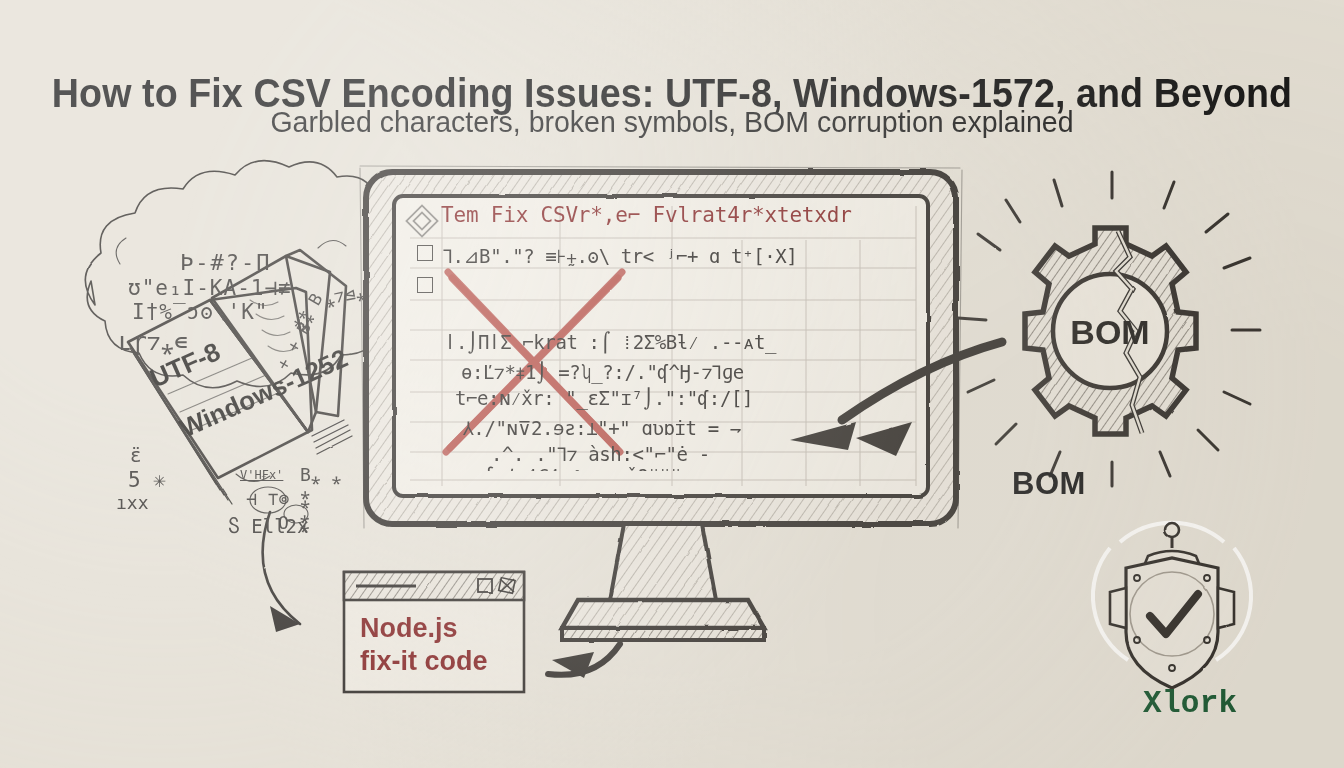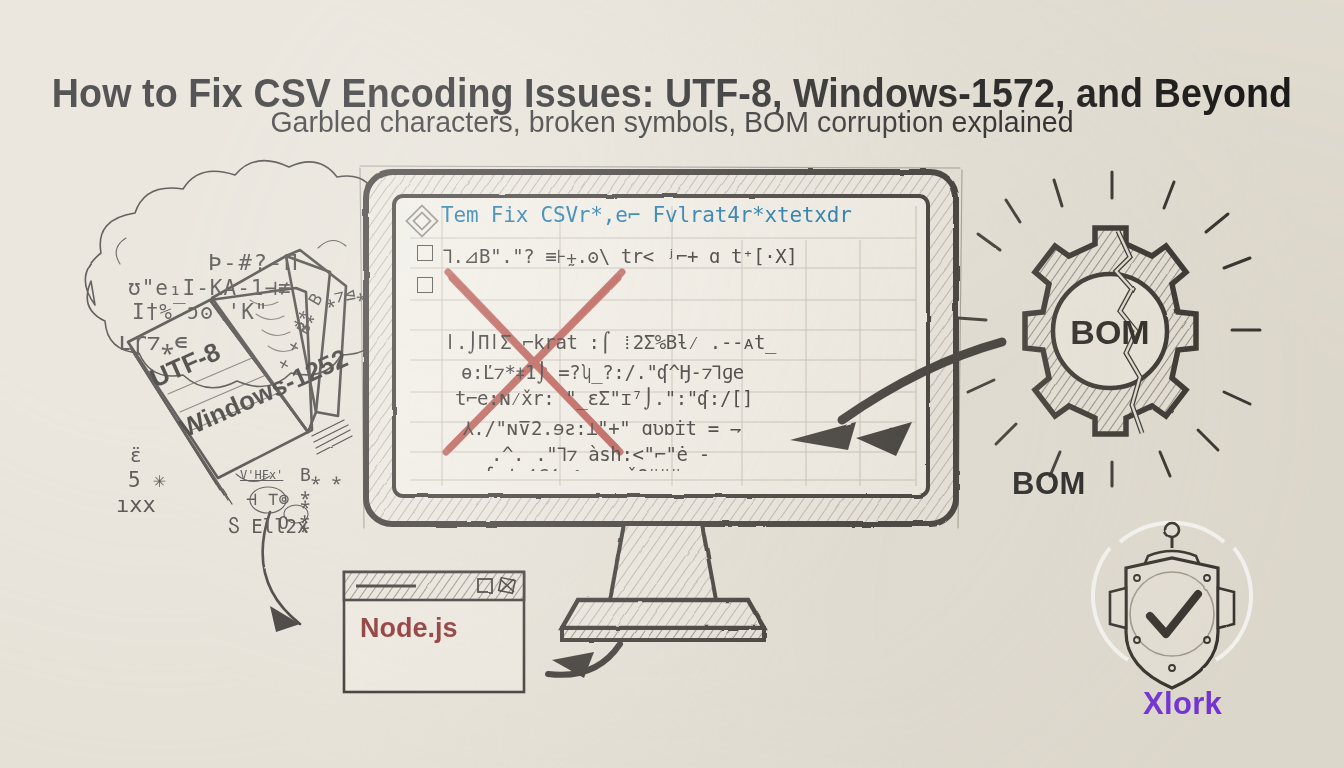--- a/index.html
+++ b/index.html
@@ -44,21 +44,21 @@
     position:absolute;
     font-family:"DejaVu Sans Mono","Liberation Mono",monospace;
     color:#2f2c29;white-space:nowrap;
   }
 
   
   .screen-wrap{position:absolute;left:413px;top:203px;width:501px;height:268px;overflow:hidden;}
   .sheet-head{
     position:absolute;left:28px;top:0;right:0;height:34px;
     font-family:"DejaVu Sans Mono","Liberation Mono",monospace;
-    font-size:21px;color:#0369a1;white-space:nowrap;letter-spacing:-.2px;
+    font-size:21px;color:#7f1d1d;white-space:nowrap;letter-spacing:-.2px;
   }
   .sheet-row{
     position:absolute;left:30px;right:0;
     font-family:"DejaVu Sans Mono","Liberation Mono",monospace;
     font-size:19px;color:#23201d;white-space:nowrap;letter-spacing:-.4px;
   }
   .cbx{position:absolute;width:14px;height:14px;border:1.6px solid #3a3733;}
 
   
   .node-text{
@@ -68,22 +68,22 @@
   }
 
   
   .bom-label{
     position:absolute;left:1012px;top:466px;
     font-family:"Liberation Sans Narrow","Liberation Sans",sans-serif;
     font-weight:700;font-size:31px;color:#111;letter-spacing:.5px;
   }
   .xlork-label{
     position:absolute;left:1143px;top:686px;
-    font-family:Liberation Sans, sans-serif;
-    font-weight:700;font-size:31px;color:#6d28d9;letter-spacing:.3px;
+    font-family:Liberation Mono, monospace;
+    font-weight:700;font-size:31px;color:#14532d;letter-spacing:.3px;
   }
   .bom-gear-text{
     font-family:"Liberation Sans Narrow","Liberation Sans",sans-serif;
     font-weight:700;font-size:34px;fill:#1b1916;
   }
   .book-txt{
     font-family:"Liberation Sans Narrow","Liberation Sans",sans-serif;
     font-weight:700;font-size:26px;fill:#15130f;
   }
 </style>
@@ -325,30 +325,30 @@
       <path d="M1150,616 l16,18 l32,-40" stroke="#2a2724" stroke-width="8" fill="none" stroke-linecap="round" stroke-linejoin="round"></path>
     </g>
 
     <text class="book-txt" x="155" y="388" transform="rotate(-24 155 388)">UTF-8</text>
     <text class="book-txt" x="185" y="438" transform="rotate(-24 185 438)">Windows-1252</text>
   </svg>
 
   <h1 class="title">How to Fix CSV Encoding Issues: UTF-8, Windows-1572, and Beyond</h1>
   <div class="subtitle">Garbled characters, broken symbols, BOM corruption explained</div>
 
-  <div class="glyph" style="left:208px;top:250px;font-size:22px;letter-spacing:2px;">Þ-#?-Π</div>
+  <div class="glyph" style="left:180px;top:250px;font-size:22px;letter-spacing:2px;">Þ-#?-Π</div>
   <div class="glyph" style="left:128px;top:276px;font-size:21px;letter-spacing:1px;">ʊ"e₁I-KA-1⊣≢</div>
   <div class="glyph" style="left:132px;top:300px;font-size:21px;letter-spacing:1px;">I†%‾ɔʘ\'K"</div>
   <div class="glyph" style="left:118px;top:324px;font-size:24px;">ʟɼ⁊⁎∊</div>
   <div class="glyph" style="left:324px;top:282px;font-size:18px;transform:rotate(-12deg);">⁎⁊⊴⁎</div>
   <div class="glyph" style="left:288px;top:300px;font-size:17px;transform:rotate(-60deg);">⁑⁑ B</div>
   <div class="glyph" style="left:268px;top:336px;font-size:17px;transform:rotate(-60deg);">+ + B</div>
   <div class="glyph" style="left:130px;top:444px;font-size:19px;">ɛ̈</div>
   <div class="glyph" style="left:128px;top:468px;font-size:21px;">5 ✳</div>
-  <div class="glyph" style="left:116px;top:492px;font-size:22px;">ıxx</div>
+  <div class="glyph" style="left:116px;top:492px;font-size:18px;">ıxx</div>
   <div class="glyph" style="left:240px;top:468px;font-size:12px;text-decoration:underline;">V'H₣x'</div>
   <div class="glyph" style="left:246px;top:486px;font-size:18px;">⊣ ⊤⊚ ⁑</div>
   <div class="glyph" style="left:228px;top:515px;font-size:19px;">Ⴝ Ell2x</div>
   <div class="glyph" style="left:300px;top:462px;font-size:18px;">B⁎ ⁎</div>
   <div class="glyph" style="left:278px;top:510px;font-size:18px;">O ⁑</div>
 
   <div class="screen-wrap">
     <div class="sheet-head">Tem  Fix  CSVr*,e⌐ Fvlrat4r*xtetxdr</div>
     <div class="cbx" style="left:4px;top:42px;"></div>
     <div class="cbx" style="left:4px;top:74px;"></div>
@@ -356,20 +356,21 @@
     <div class="sheet-row" style="top:128px;left:32px;">ӏ.⌡ΠӏƩ ⌐krat :⌠ ⁞2Ʃ%Bƚ⁄  .--ᴀt_</div>
     <div class="sheet-row" style="top:156px;left:48px;">ɵ:Ľ⁊*⧧1⌡ =?ʮ_?:/."ʠ^Ӈ-⁊⅂ɡe</div>
     <div class="sheet-row" style="top:184px;left:42px;">t⌐e:ɴ⁄x̌r: "_ɛƩ"ɪ⁷⌡.":"ʠ:/[]</div>
     <div class="sheet-row" style="top:212px;left:50px;">⅄./"ɴ⊽2.ɘƨ:⊥"+" ɑʋɒɪ̇t  =   ⇁</div>
     <div class="sheet-row" style="top:238px;left:78px;">.^. ."⅂⁊  àsh:&lt;"⌐"ė  -</div>
     <div class="sheet-row" style="top:262px;left:70px;">∫ ⅈ⨦⁴C⁴aℓeex_ǎ?ᴴᴴᴴ</div>
   </div>
 
   <div class="node-text">
     <div>Node.js</div>
+    <div>fix-it code</div>
   </div>
 
   <div class="bom-label">BOM</div>
 
   <div class="xlork-label">Xlork</div>
 
   <div class="grain"></div>
 </div>
 
 </body></html>

